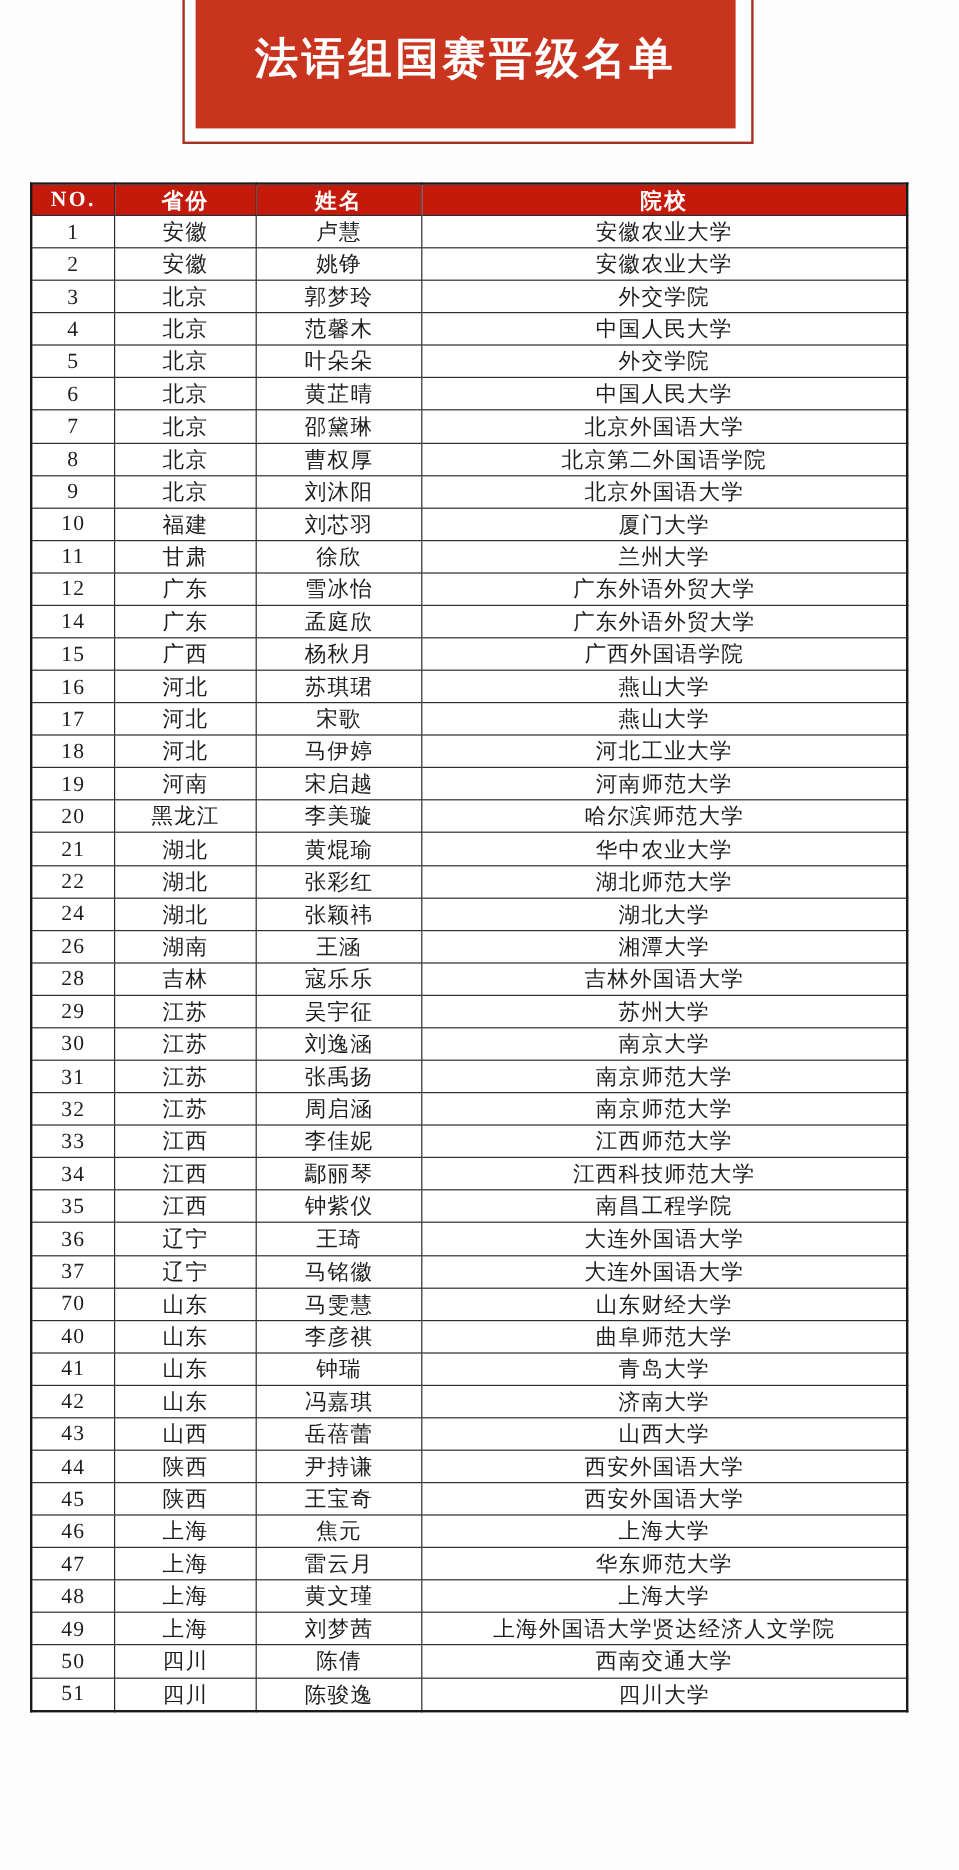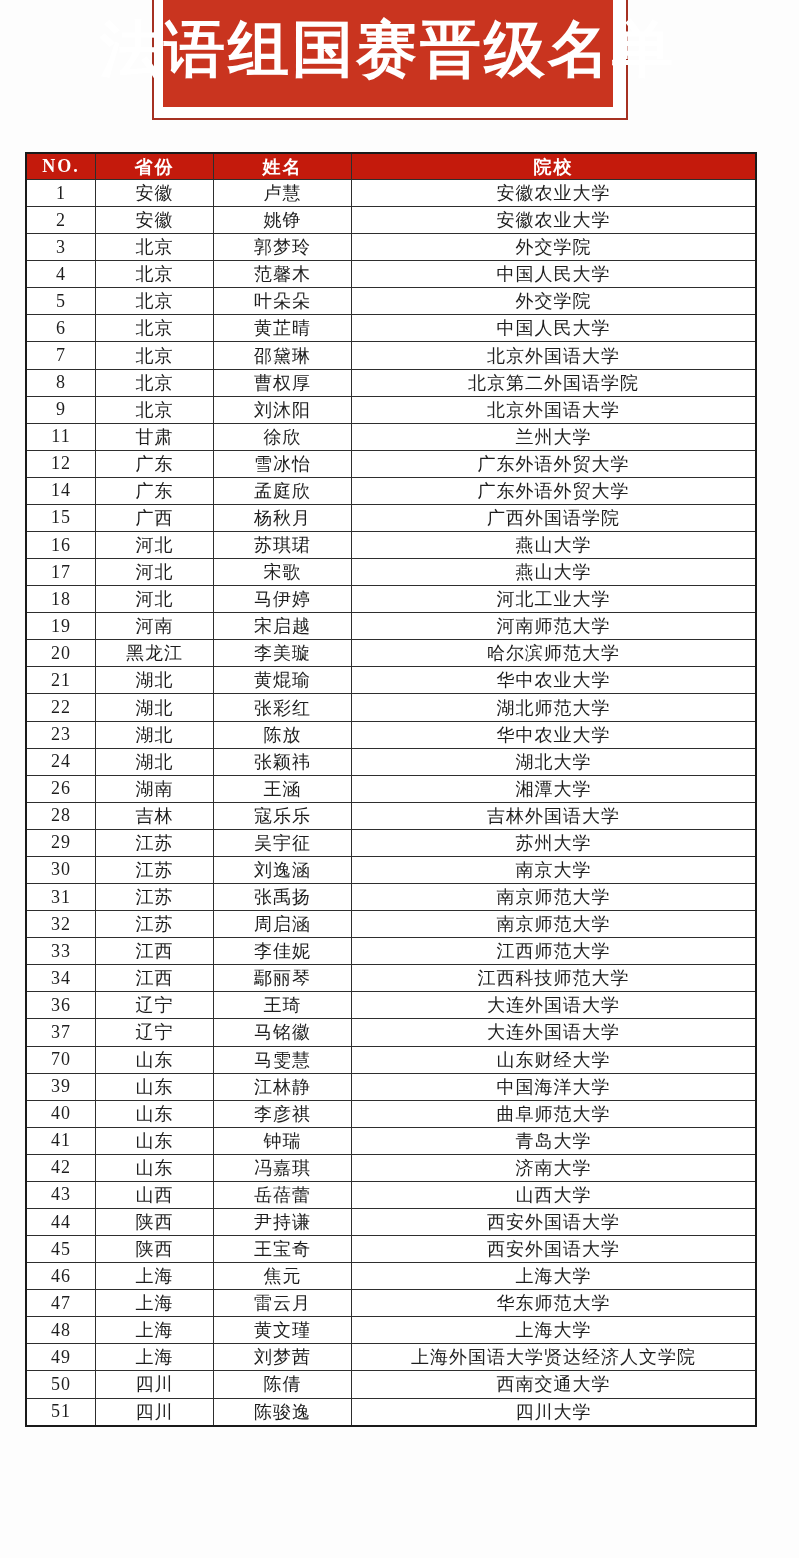--- a/index.html
+++ b/index.html
@@ -22,21 +22,21 @@
     position: absolute; left: 163px; top: -30px;
     width: 450px; height: 137px;
     background: #c9341f;
     display: flex; align-items: center; justify-content: center;
     padding-top: 22px; box-sizing: border-box;
   }
   .title-box span {
     color: #ffffff;
     font-family: Liberation Mono, monospace;
     font-weight: 800;
-    font-size: 61px;
+    font-size: 36px;
     letter-spacing: 3px;
     white-space: nowrap;
   }
 
   
   table.roster {
     position: absolute; left: 25px; top: 152px;
     width: 725px;
     border-collapse: collapse;
     table-layout: fixed;
@@ -138,20 +138,26 @@
           <td class="c2">曹权厚</td>
           <td class="c3">北京第二外国语学院</td>
         </tr>
         <tr>
           <td class="c0">9</td>
           <td class="c1">北京</td>
           <td class="c2">刘沐阳</td>
           <td class="c3">北京外国语大学</td>
         </tr>
         <tr>
+          <td class="c0">10</td>
+          <td class="c1">福建</td>
+          <td class="c2">刘芯羽</td>
+          <td class="c3">厦门大学</td>
+        </tr>
+        <tr>
           <td class="c0">11</td>
           <td class="c1">甘肃</td>
           <td class="c2">徐欣</td>
           <td class="c3">兰州大学</td>
         </tr>
         <tr>
           <td class="c0">12</td>
           <td class="c1">广东</td>
           <td class="c2">雪冰怡</td>
           <td class="c3">广东外语外贸大学</td>
@@ -204,26 +210,20 @@
           <td class="c2">黄焜瑜</td>
           <td class="c3">华中农业大学</td>
         </tr>
         <tr>
           <td class="c0">22</td>
           <td class="c1">湖北</td>
           <td class="c2">张彩红</td>
           <td class="c3">湖北师范大学</td>
         </tr>
         <tr>
-          <td class="c0">23</td>
-          <td class="c1">湖北</td>
-          <td class="c2">陈放</td>
-          <td class="c3">华中农业大学</td>
-        </tr>
-        <tr>
           <td class="c0">24</td>
           <td class="c1">湖北</td>
           <td class="c2">张颖祎</td>
           <td class="c3">湖北大学</td>
         </tr>
         <tr>
           <td class="c0">26</td>
           <td class="c1">湖南</td>
           <td class="c2">王涵</td>
           <td class="c3">湘潭大学</td>
@@ -264,44 +264,44 @@
           <td class="c2">李佳妮</td>
           <td class="c3">江西师范大学</td>
         </tr>
         <tr>
           <td class="c0">34</td>
           <td class="c1">江西</td>
           <td class="c2">鄢丽琴</td>
           <td class="c3">江西科技师范大学</td>
         </tr>
         <tr>
+          <td class="c0">35</td>
+          <td class="c1">江西</td>
+          <td class="c2">钟紫仪</td>
+          <td class="c3">南昌工程学院</td>
+        </tr>
+        <tr>
           <td class="c0">36</td>
           <td class="c1">辽宁</td>
           <td class="c2">王琦</td>
           <td class="c3">大连外国语大学</td>
         </tr>
         <tr>
           <td class="c0">37</td>
           <td class="c1">辽宁</td>
           <td class="c2">马铭徽</td>
           <td class="c3">大连外国语大学</td>
         </tr>
         <tr>
           <td class="c0">70</td>
           <td class="c1">山东</td>
           <td class="c2">马雯慧</td>
           <td class="c3">山东财经大学</td>
         </tr>
         <tr>
-          <td class="c0">39</td>
-          <td class="c1">山东</td>
-          <td class="c2">江林静</td>
-          <td class="c3">中国海洋大学</td>
-        </tr>
-        <tr>
           <td class="c0">40</td>
           <td class="c1">山东</td>
           <td class="c2">李彦祺</td>
           <td class="c3">曲阜师范大学</td>
         </tr>
         <tr>
           <td class="c0">41</td>
           <td class="c1">山东</td>
           <td class="c2">钟瑞</td>
           <td class="c3">青岛大学</td>

